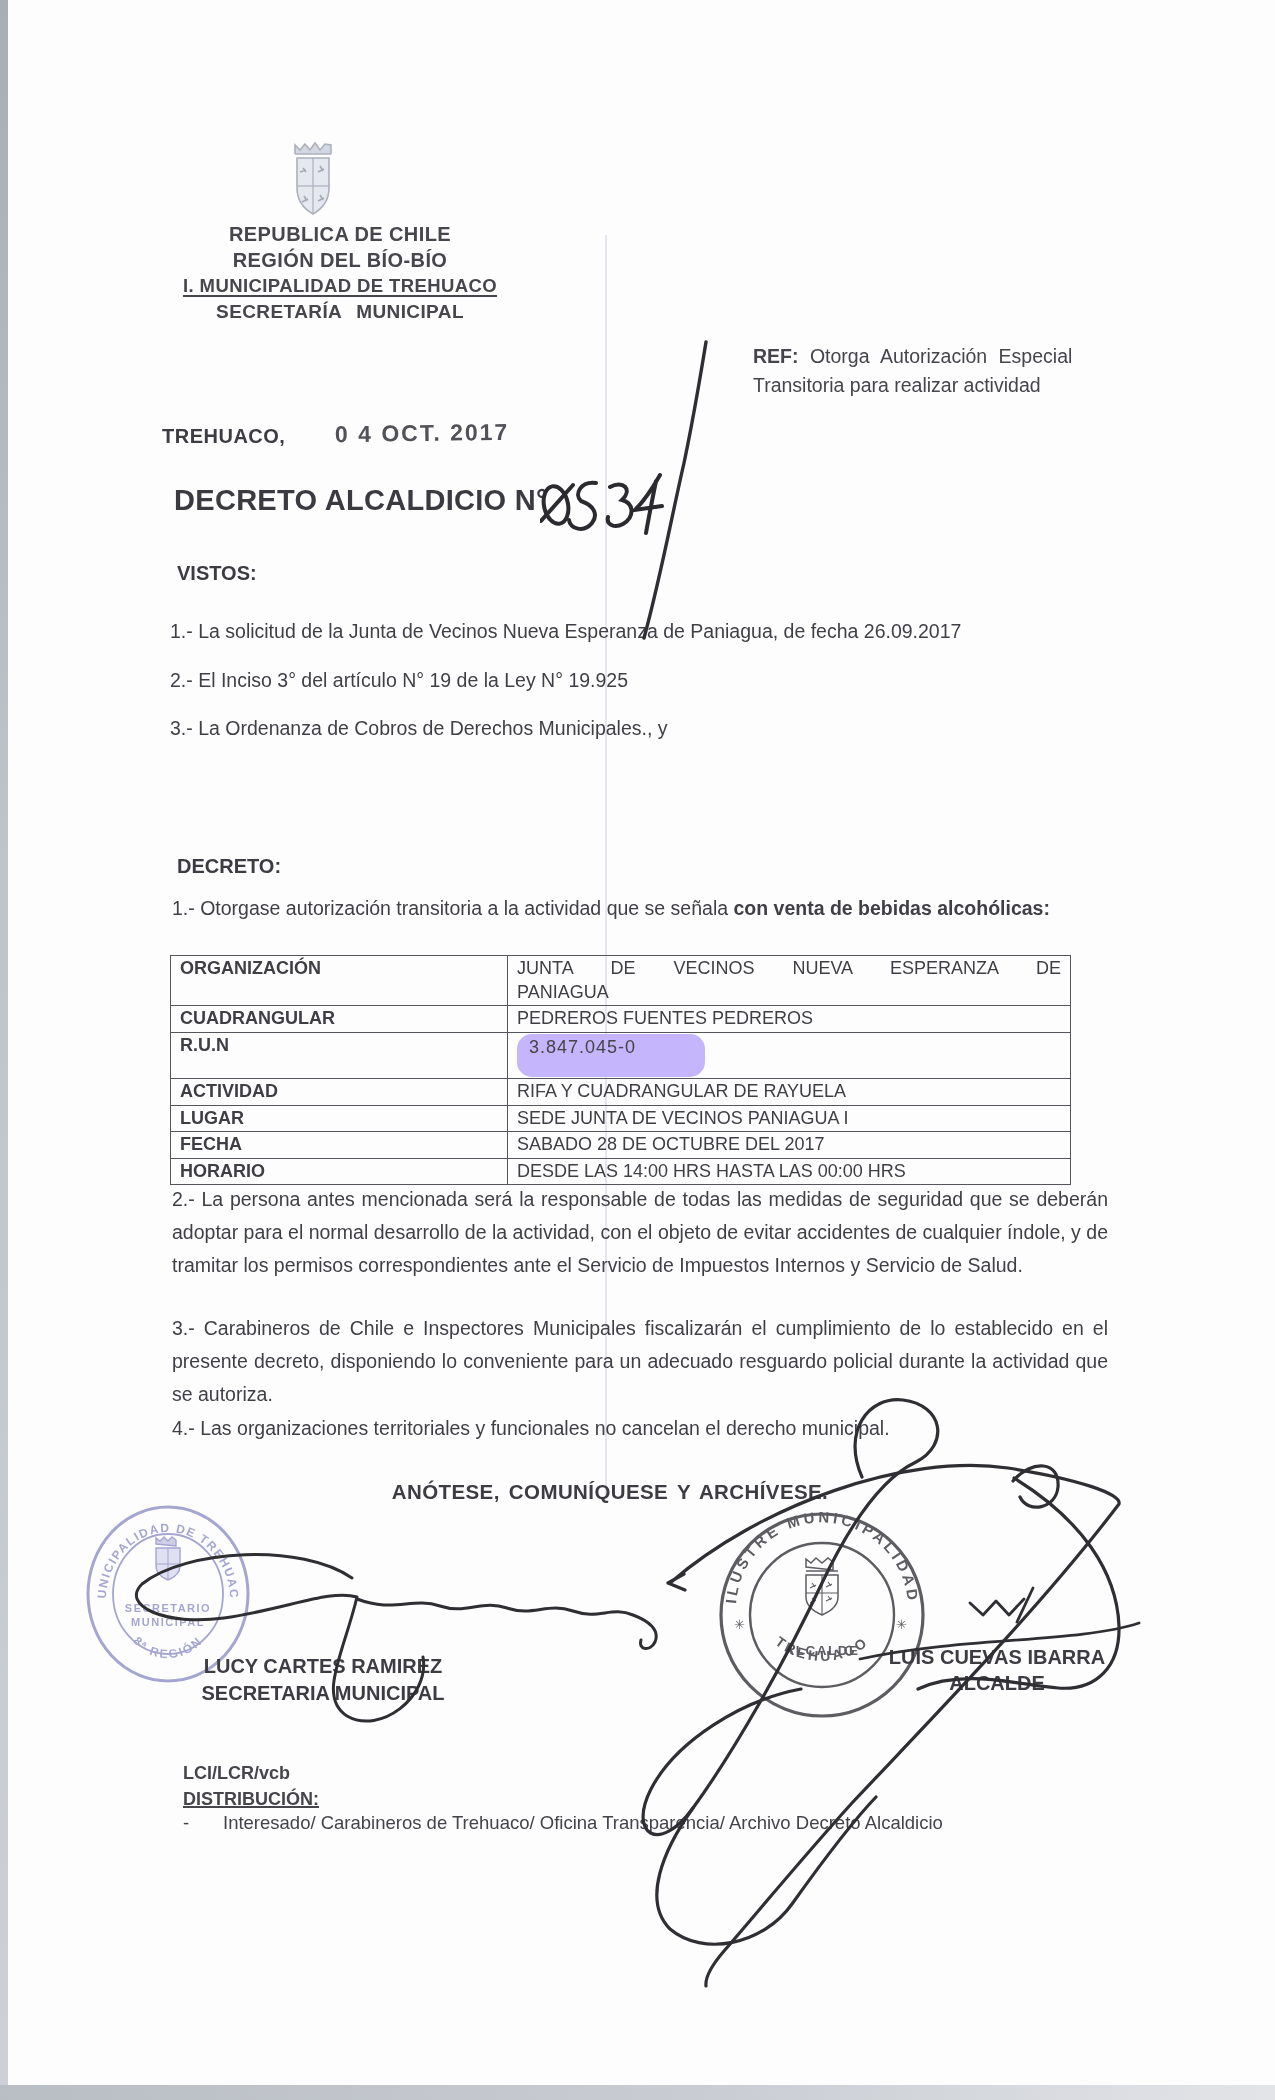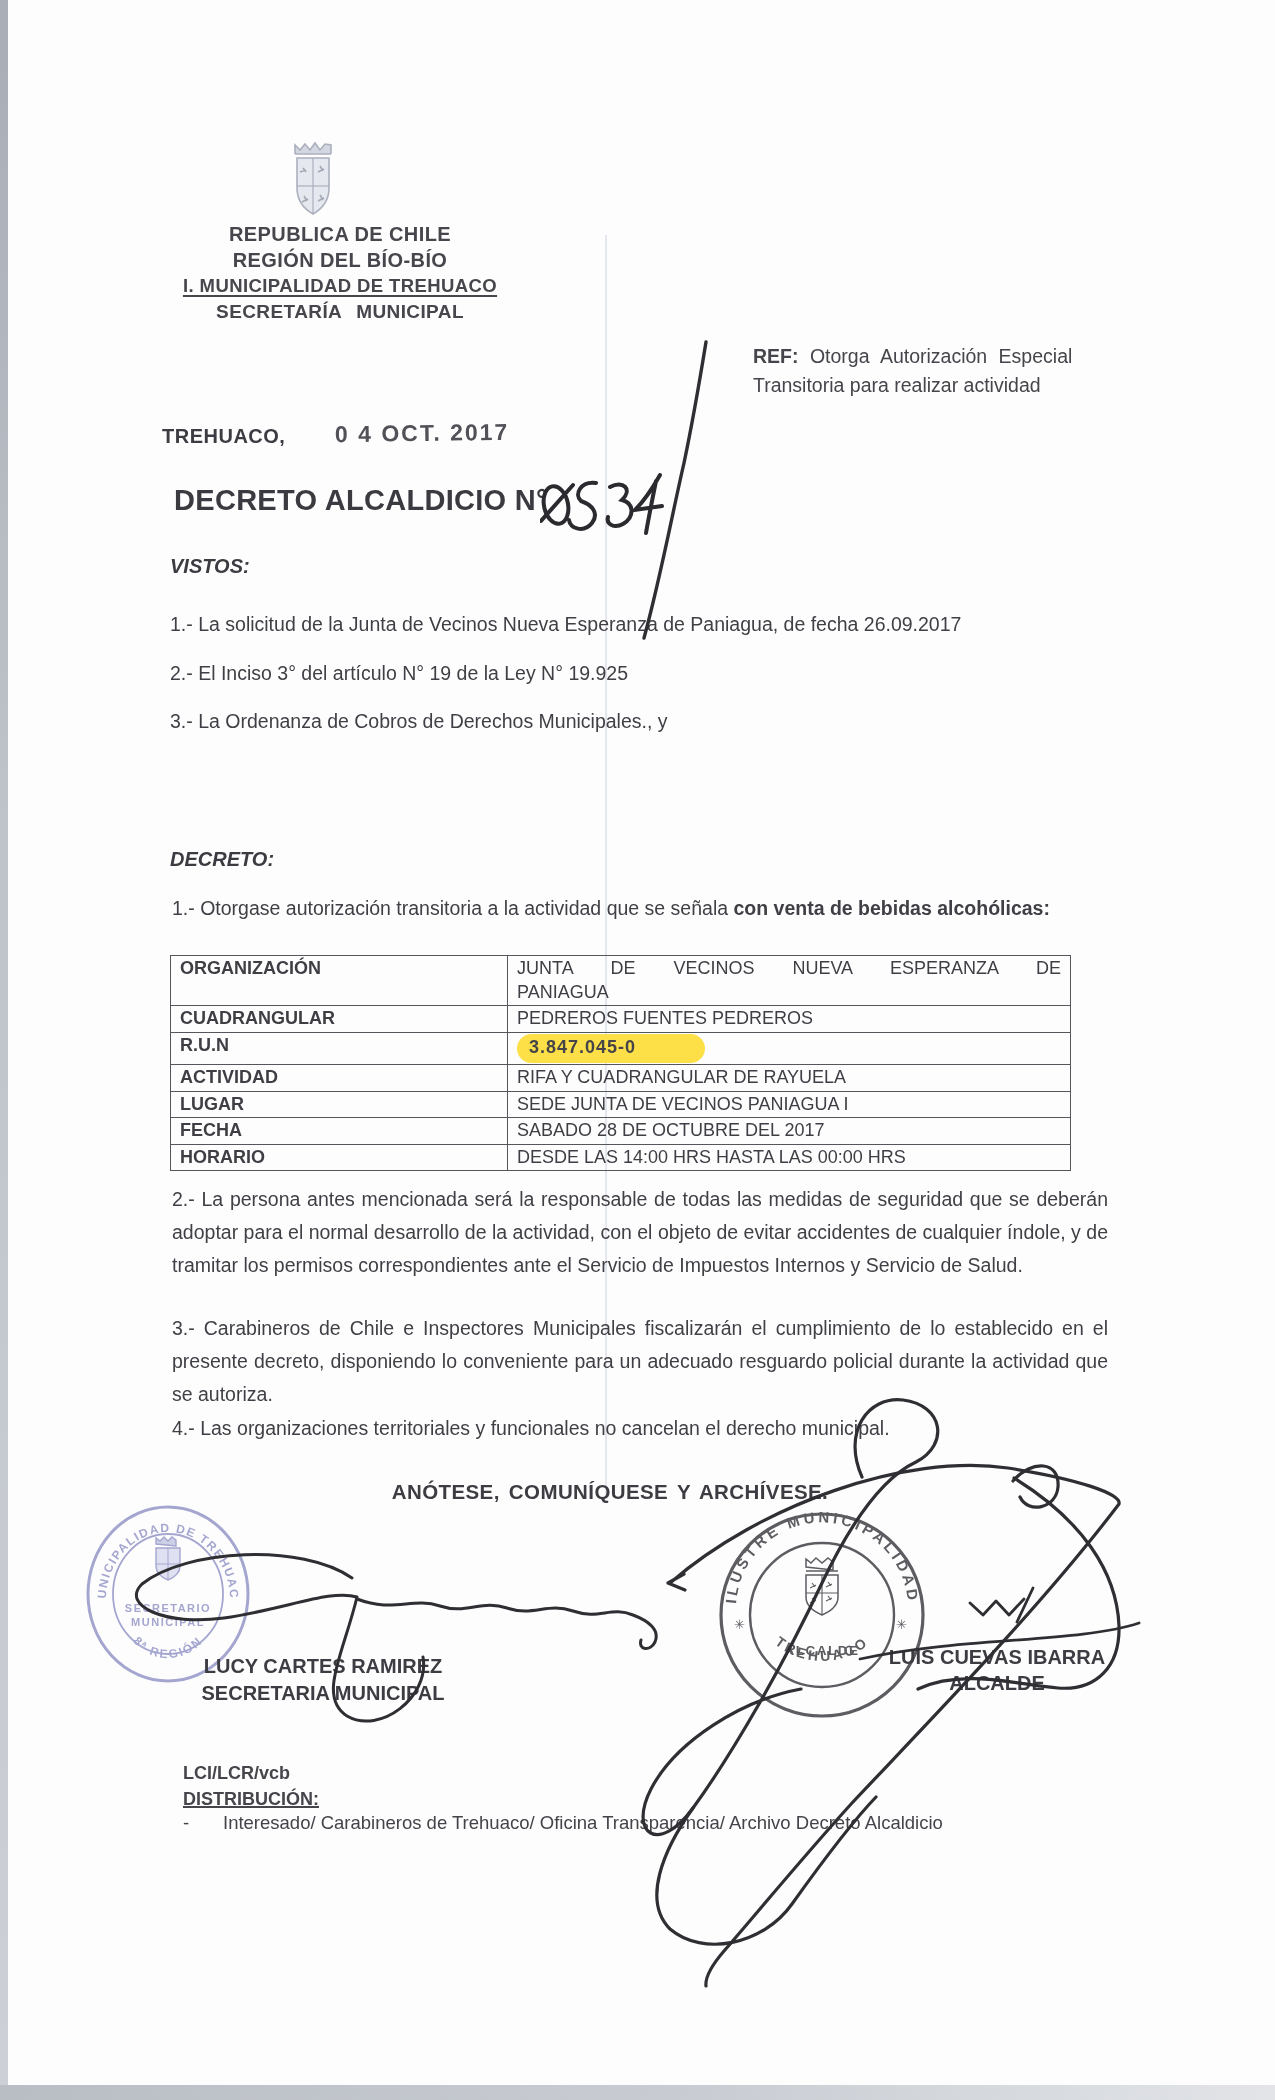--- a/index.html
+++ b/index.html
@@ -20,35 +20,35 @@
   .hl{font-weight:bold;font-size:20px;color:#46464c;letter-spacing:.4px;}
   .hl3{font-size:18.5px;text-decoration:underline;text-decoration-thickness:2px;text-underline-offset:3px;}
   .hl4{font-size:19px;word-spacing:9px;}
   .ref-block{left:753px;top:342px;width:352px;font-size:19.5px;line-height:29px;color:#45454b;}
   .ref-line1{word-spacing:6px;}
   .city{left:162px;top:425px;font-size:20px;font-weight:bold;color:#3c3c42;letter-spacing:.5px;}
   .datestamp{left:335px;top:420px;font-size:23px;font-weight:bold;color:#43434b;
     letter-spacing:2px;transform:rotate(-.8deg);opacity:.92;}
   .decree-title{left:174px;top:484px;font-size:29px;font-weight:bold;color:#3a3a40;letter-spacing:.3px;}
   .vistos{left:170px;top:550px;width:938px;font-size:19.5px;line-height:32px;}
-  .sec-head{font-size:20px;font-weight:bold;color:#3b3b41;margin:0;font-style:italic;}
+  .sec-head{font-size:20px;font-weight:bold;color:#3b3b41;margin:7px;}
   .vistos-item{margin:0;}
   .vi1{margin-top:26px;} .vi2{margin-top:17px;} .vi3{margin-top:16px;} .vi4{margin-top:16px;}
   .decreto-head{left:170px;top:848px;}
   .para{position:absolute;left:172px;width:936px;font-size:19.5px;line-height:33px;
     text-align:justify;margin:0;color:#3f3f45;}
   .p1{top:892px;}
   .doc-table{position:absolute;left:170px;top:955px;width:901px;border-collapse:collapse;
     font-size:18px;color:#3e3e44;}
   .doc-table th,.doc-table td{border:1.6px solid #55555c;padding:1px 9px;vertical-align:top;
     line-height:23.5px;text-align:left;font-weight:normal;}
   .doc-table th{width:318px;font-weight:bold;}
   .justify-line{display:block;text-align:justify;text-align-last:justify;}
-  .redacted{display:inline-block;background:#fde047;color:#454549;border-radius:15px;
-    padding:2px 26px 4px 12px;font-weight:bold;letter-spacing:1px;min-width:150px;}
+  .redacted{display:inline-block;background:#c4b5fd;color:#454549;border-radius:15px;
+    padding:2px 26px 18px 12px;font-weight:normal;letter-spacing:1px;min-width:150px;}
   .p2{top:1183px;} .p3{top:1312px;} .p4{top:1412px;text-align:left;}
   .closing{left:140px;top:1480px;width:940px;text-align:center;font-size:20.5px;
     font-weight:bold;color:#3c3c42;letter-spacing:.4px;word-spacing:3px;}
   .sig-left-block{left:178px;top:1653px;width:290px;text-align:center;font-weight:bold;
     font-size:20px;line-height:27px;color:#3c3c42;}
   .sig-right-block{left:862px;top:1644px;width:270px;text-align:center;font-weight:bold;
     font-size:20px;line-height:26px;color:#3c3c42;}
   .footer{left:183px;top:1760px;font-size:18px;color:#45454b;line-height:26px;}
   .footer .initials{font-weight:bold;}
   .footer .dist-label{font-weight:bold;text-decoration:underline;text-decoration-thickness:2px;}

